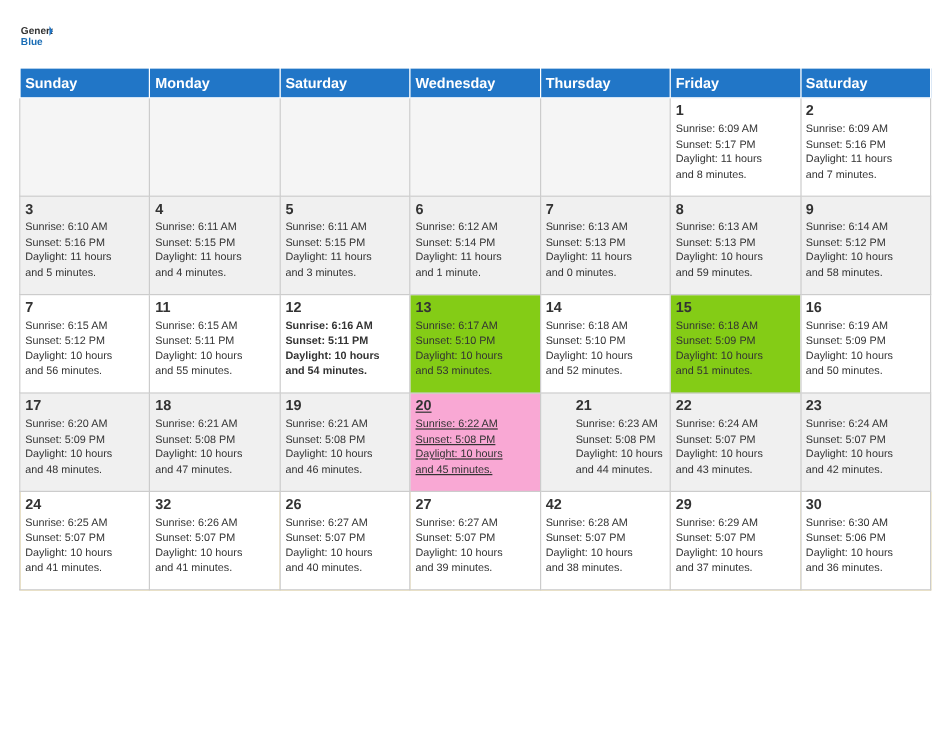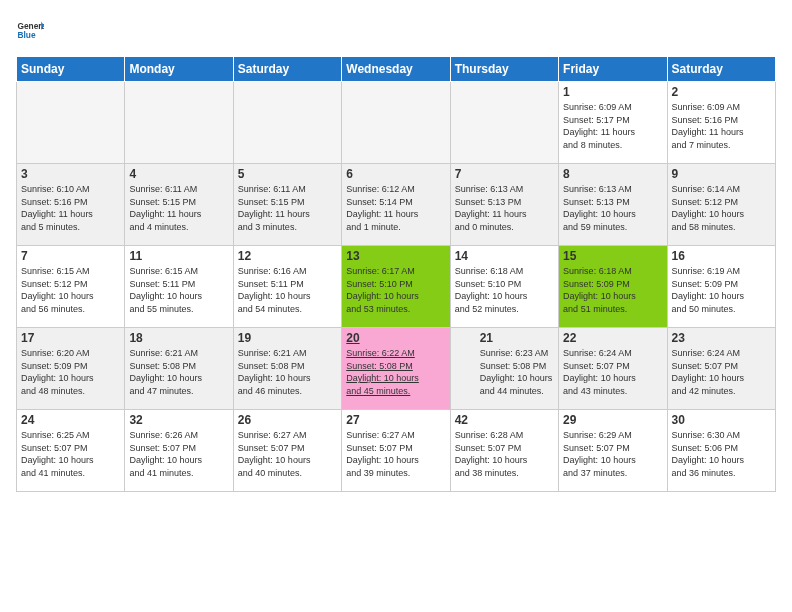--- a/index.html
+++ b/index.html
@@ -178,21 +178,21 @@
         </td>
         <td class="has-data" style="background-color: rgb(255, 255, 255);">
           <span class="day-num">11</span>
           <div class="day-info" style="white-space: pre-line;">Sunrise: 6:15 AM
 Sunset: 5:11 PM
 Daylight: 10 hours
 and 55 minutes.</div>
         </td>
         <td class="has-data" style="background-color: rgb(255, 255, 255);">
           <span class="day-num">12</span>
-          <div class="day-info" style="white-space: pre-line;">Sunrise: 6:16 AM
+          <div class="day-info" style="white-space: pre-line; font-weight: bold;">Sunrise: 6:16 AM
 Sunset: 5:11 PM
 Daylight: 10 hours
 and 54 minutes.</div>
         </td>
         <td class="has-data" style="background-color: #84cc16;">
           <span class="day-num">13</span>
           <div class="day-info" style="white-space: pre-line;">Sunrise: 6:17 AM
 Sunset: 5:10 PM
 Daylight: 10 hours
 and 53 minutes.</div>

